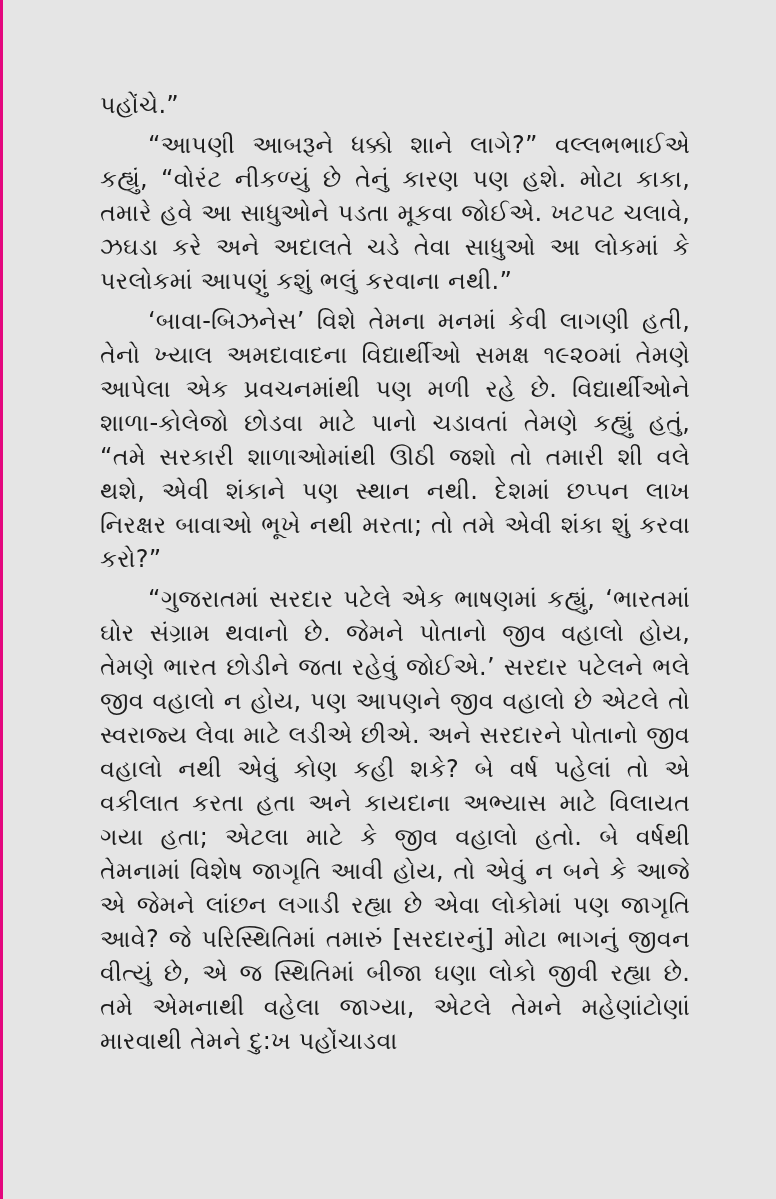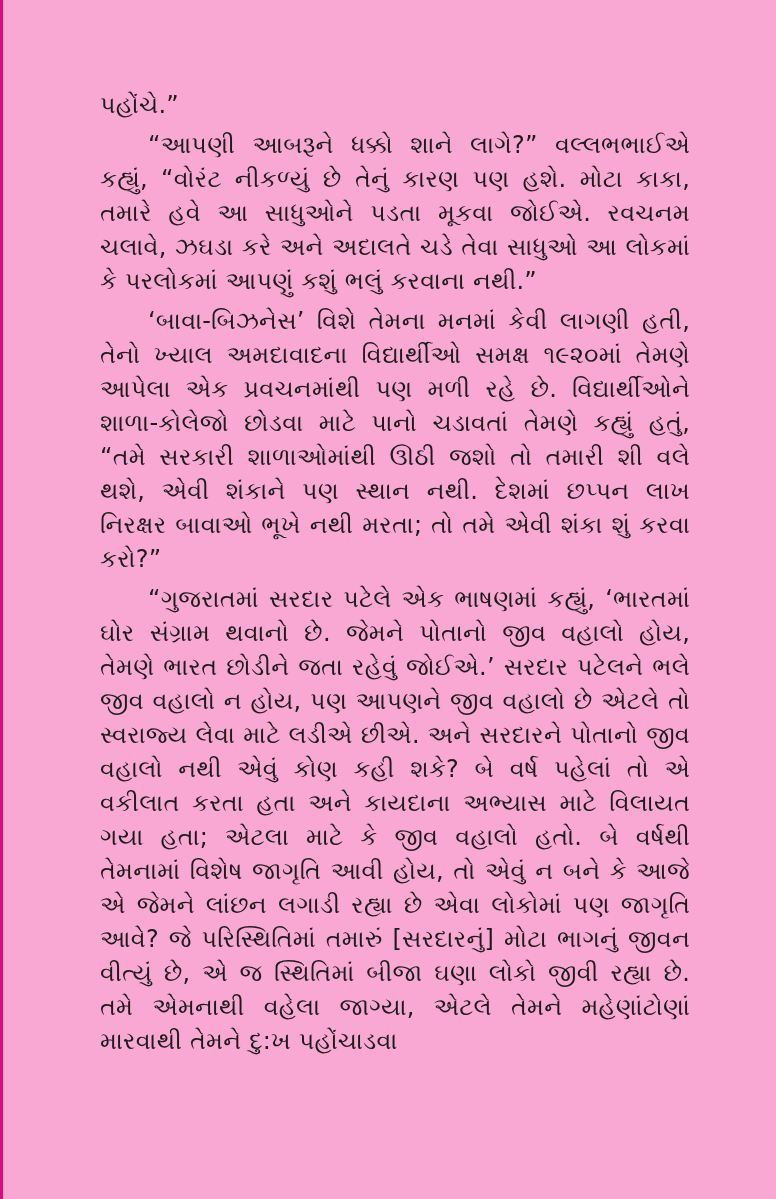--- a/index.html
+++ b/index.html
@@ -5,21 +5,21 @@
   html, body {
     margin: 0;
     padding: 0;
     background: #ffffff;
     font-family: "DejaVu Sans", "Liberation Sans", sans-serif;
   }
   .page {
     position: relative;
     width: 776px;
     height: 1199px;
-    background: #f9a8d4;
+    background: #e5e5e5;
     overflow: hidden;
     box-sizing: border-box;
   }
   .edge-accent {
     position: absolute;
     left: 0;
     top: 0;
     width: 3px;
     height: 100%;
     background: #e4067e;
@@ -45,19 +45,19 @@
 </style>
 </head>
 <body>
 
 <div class="page">
 
   <div class="edge-accent"></div>
 
   <div class="content">
     <p class="continuation">પહોંચે.”</p>
-    <p>“આપણી આબરૂને ધક્કો શાને લાગે?” વલ્લભભાઈએ કહ્યું, “વોરંટ નીકળ્યું છે તેનું કારણ પણ હશે. મોટા કાકા, તમારે હવે આ સાધુઓને પડતા મૂકવા જોઈએ. રવચનમ ચલાવે, ઝઘડા કરે અને અદાલતે ચડે તેવા સાધુઓ આ લોકમાં કે પરલોકમાં આપણું કશું ભલું કરવાના નથી.”</p>
+    <p>“આપણી આબરૂને ધક્કો શાને લાગે?” વલ્લભભાઈએ કહ્યું, “વોરંટ નીકળ્યું છે તેનું કારણ પણ હશે. મોટા કાકા, તમારે હવે આ સાધુઓને પડતા મૂકવા જોઈએ. ખટપટ ચલાવે, ઝઘડા કરે અને અદાલતે ચડે તેવા સાધુઓ આ લોકમાં કે પરલોકમાં આપણું કશું ભલું કરવાના નથી.”</p>
     <p>‘બાવા-બિઝનેસ’ વિશે તેમના મનમાં કેવી લાગણી હતી, તેનો ખ્યાલ અમદાવાદના વિદ્યાર્થીઓ સમક્ષ ૧૯૨૦માં તેમણે આપેલા એક પ્રવચનમાંથી પણ મળી રહે છે. વિદ્યાર્થીઓને શાળા-કોલેજો છોડવા માટે પાનો ચડાવતાં તેમણે કહ્યું હતું, “તમે સરકારી શાળાઓમાંથી ઊઠી જશો તો તમારી શી વલે થશે, એવી શંકાને પણ સ્થાન નથી. દેશમાં છપ્પન લાખ નિરક્ષર બાવાઓ ભૂખે નથી મરતા; તો તમે એવી શંકા શું કરવા કરો?”</p>
     <p>“ગુજરાતમાં સરદાર પટેલે એક ભાષણમાં કહ્યું, ‘ભારતમાં ઘોર સંગ્રામ થવાનો છે. જેમને પોતાનો જીવ વહાલો હોય, તેમણે ભારત છોડીને જતા રહેવું જોઈએ.’ સરદાર પટેલને ભલે જીવ વહાલો ન હોય, પણ આપણને જીવ વહાલો છે એટલે તો સ્વરાજ્ય લેવા માટે લડીએ છીએ. અને સરદારને પોતાનો જીવ વહાલો નથી એવું કોણ કહી શકે? બે વર્ષ પહેલાં તો એ વકીલાત કરતા હતા અને કાયદાના અભ્યાસ માટે વિલાયત ગયા હતા; એટલા માટે કે જીવ વહાલો હતો. બે વર્ષથી તેમનામાં વિશેષ જાગૃતિ આવી હોય, તો એવું ન બને કે આજે એ જેમને લાંછન લગાડી રહ્યા છે એવા લોકોમાં પણ જાગૃતિ આવે? જે પરિસ્થિતિમાં તમારું [સરદારનું] મોટા ભાગનું જીવન વીત્યું છે, એ જ સ્થિતિમાં બીજા ઘણા લોકો જીવી રહ્યા છે. તમે એમનાથી વહેલા જાગ્યા, એટલે તેમને મહેણાંટોણાં મારવાથી તેમને દુ:ખ પહોંચાડવા</p>
 
   </div>
 
 </div>
 
 </body></html>

